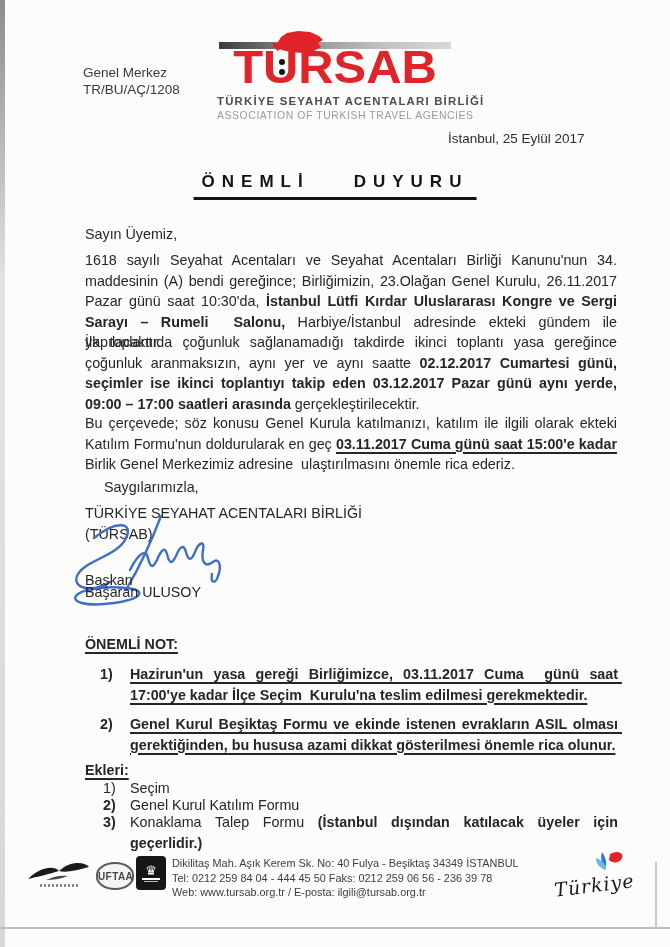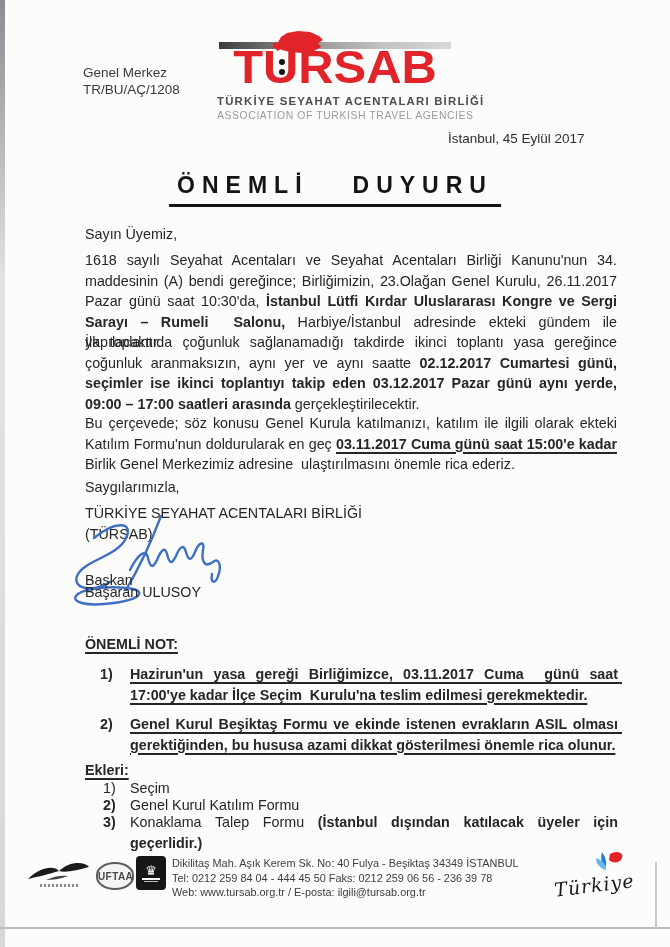--- a/index.html
+++ b/index.html
@@ -28,21 +28,21 @@
     transform:scaleX(1.04); transform-origin:center;}
   .u-dot{position:absolute; width:6px; height:6px; border-radius:50%; background:#141414;}
   .logo-cap-tr{position:absolute; left:0; top:62px; width:100%; text-align:center;
     font-size:11.4px; font-weight:bold; letter-spacing:1.2px; color:#4c4c4c; white-space:nowrap;}
   .logo-cap-en{position:absolute; left:0; top:77px; width:100%; text-align:right;
     font-size:10.4px; letter-spacing:0.6px; color:#9b9b9b; white-space:nowrap;}
   .date-line{left:448px; top:131px; font-size:13.5px; color:#2e2e2e;}
 
   
   .doc-title{left:50%; top:172px; transform:translateX(-50%); white-space:nowrap;
-    font-size:23px; font-weight:bold; letter-spacing:7px; color:#141414;
+    font-size:17px; font-weight:bold; letter-spacing:7px; color:#141414;
     border-bottom:3px solid #141414; padding:0 8px 5px 8px;}
   .doc-title .gap{display:inline-block; width:44px;}
 
   
   .body-text{left:85px; width:532px; font-size:14.3px; line-height:20.5px; color:#262626;}
   .just{text-align:justify;}
   .runs{white-space:pre-wrap;}
   .run-n{font-weight:normal;}
   .run-b{font-weight:bold;}
   .run-bu{font-weight:bold; text-decoration:underline; text-decoration-thickness:1.5px; text-underline-offset:2.5px;}
@@ -96,33 +96,33 @@
       <path d="M3,15 L7,8 L13,4 L24,2 L36,3 L45,7 L49,11 L44,14 L47,18 L40,22 L29,24 L16,23 L8,21 L4,19 Z" fill="#e0242a"></path>
       <path d="M1,18 L5,16 L7,20 L3,22 Z" fill="#e0242a"></path>
     </svg>
     <div class="logo-word">TÜRSAB</div>
     <span class="u-dot" style="left:62px; top:26px;"></span>
     <span class="u-dot" style="left:62px; top:36px;"></span>
     <div class="logo-cap-tr">TÜRKİYE SEYAHAT ACENTALARI BİRLİĞİ</div>
     <div class="logo-cap-en">ASSOCIATION OF TURKISH TRAVEL AGENCIES</div>
   </div>
 
-  <div class="abs date-line">İstanbul, 45 Eylül 2017</div>
+  <div class="abs date-line">İstanbul, 25 Eylül 2017</div>
 
   <div class="abs doc-title">
     <span>ÖNEMLİ</span><span class="gap"></span><span>DUYURU</span>
   </div>
 
   <div class="abs body-text" style="top:224px;">Sayın Üyemiz,</div>
 
   <div class="abs body-text just runs" style="top:250px;"><span class="run-n">1618 sayılı Seyahat Acentaları ve Seyahat Acentaları Birliği Kanunu'nun 34. maddesinin (A) bendi gereğince; Birliğimizin, 23.Olağan Genel Kurulu, 26.11.2017 Pazar günü saat 10:30'da, </span><span class="run-b">İstanbul Lütfi Kırdar Uluslararası Kongre ve Sergi Sarayı – Rumeli  Salonu,</span><span class="run-n"> Harbiye/İstanbul adresinde ekteki gündem ile yapılacaktır.</span></div>
   <div class="abs body-text just runs" style="top:332px;"><span class="run-n">İlk toplantıda çoğunluk sağlanamadığı takdirde ikinci toplantı yasa gereğince çoğunluk aranmaksızın, aynı yer ve aynı saatte </span><span class="run-b">02.12.2017 Cumartesi günü, seçimler ise ikinci toplantıyı takip eden 03.12.2017 Pazar günü aynı yerde, 09:00 – 17:00 saatleri arasında</span><span class="run-n"> gerçekleştirilecektir.</span></div>
   <div class="abs body-text just runs" style="top:413px;"><span class="run-n">Bu çerçevede; söz konusu Genel Kurula katılmanızı, katılım ile ilgili olarak ekteki Katılım Formu'nun doldurularak en geç </span><span class="run-bu">03.11.2017 Cuma günü saat 15:00'e kadar</span><span class="run-n"> Birlik Genel Merkezimiz adresine  ulaştırılmasını önemle rica ederiz.</span></div>
 
-  <div class="abs body-text" style="top:477px;">Saygılarımızla,</div>
+  <div class="abs body-text" style="top:477px;margin-left:19px;">Saygılarımızla,</div>
   <div class="abs body-text" style="top:503px;">
     <div>TÜRKİYE SEYAHAT ACENTALARI BİRLİĞİ</div>
     <div>(TÜRSAB)</div>
   </div>
 
   <svg class="abs sig-svg" viewBox="0 0 205 100" fill="none" stroke="#3f6fc4" stroke-width="2.4" stroke-linecap="round">
     <path d="M30,28 C52,10 70,12 62,28 C54,46 22,50 14,64 C6,78 28,84 46,72"></path>
     <path d="M97,6 C88,30 75,58 62,80"></path>
     <path d="M66,60 C74,44 82,38 84,48 C86,56 88,60 93,50 C97,40 101,36 103,44 C105,52 107,56 112,46 C116,36 120,34 122,42 C124,50 127,52 131,42 C135,32 141,30 139,40 C137,52 141,58 149,52 C155,47 158,56 154,66 C152,73 146,75 148,64"></path>
     <path d="M14,84 C4,92 22,97 50,93 C78,89 84,80 62,78 C46,76 22,78 14,84"></path>

